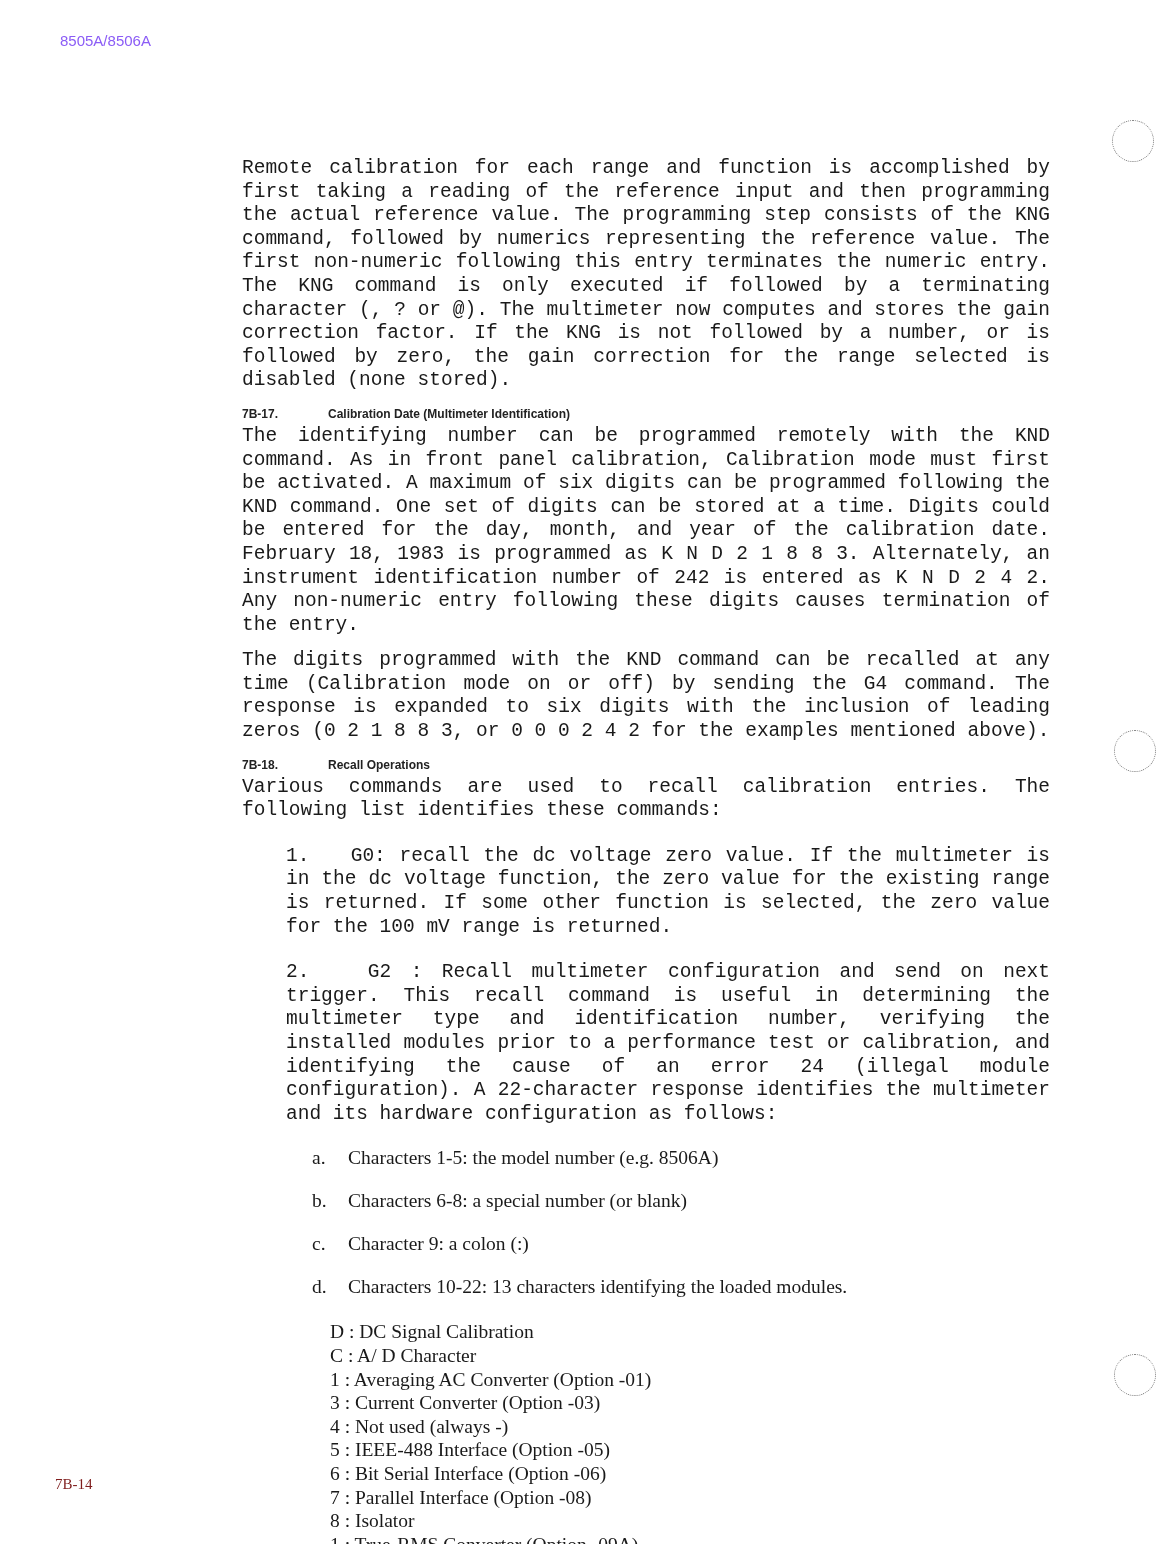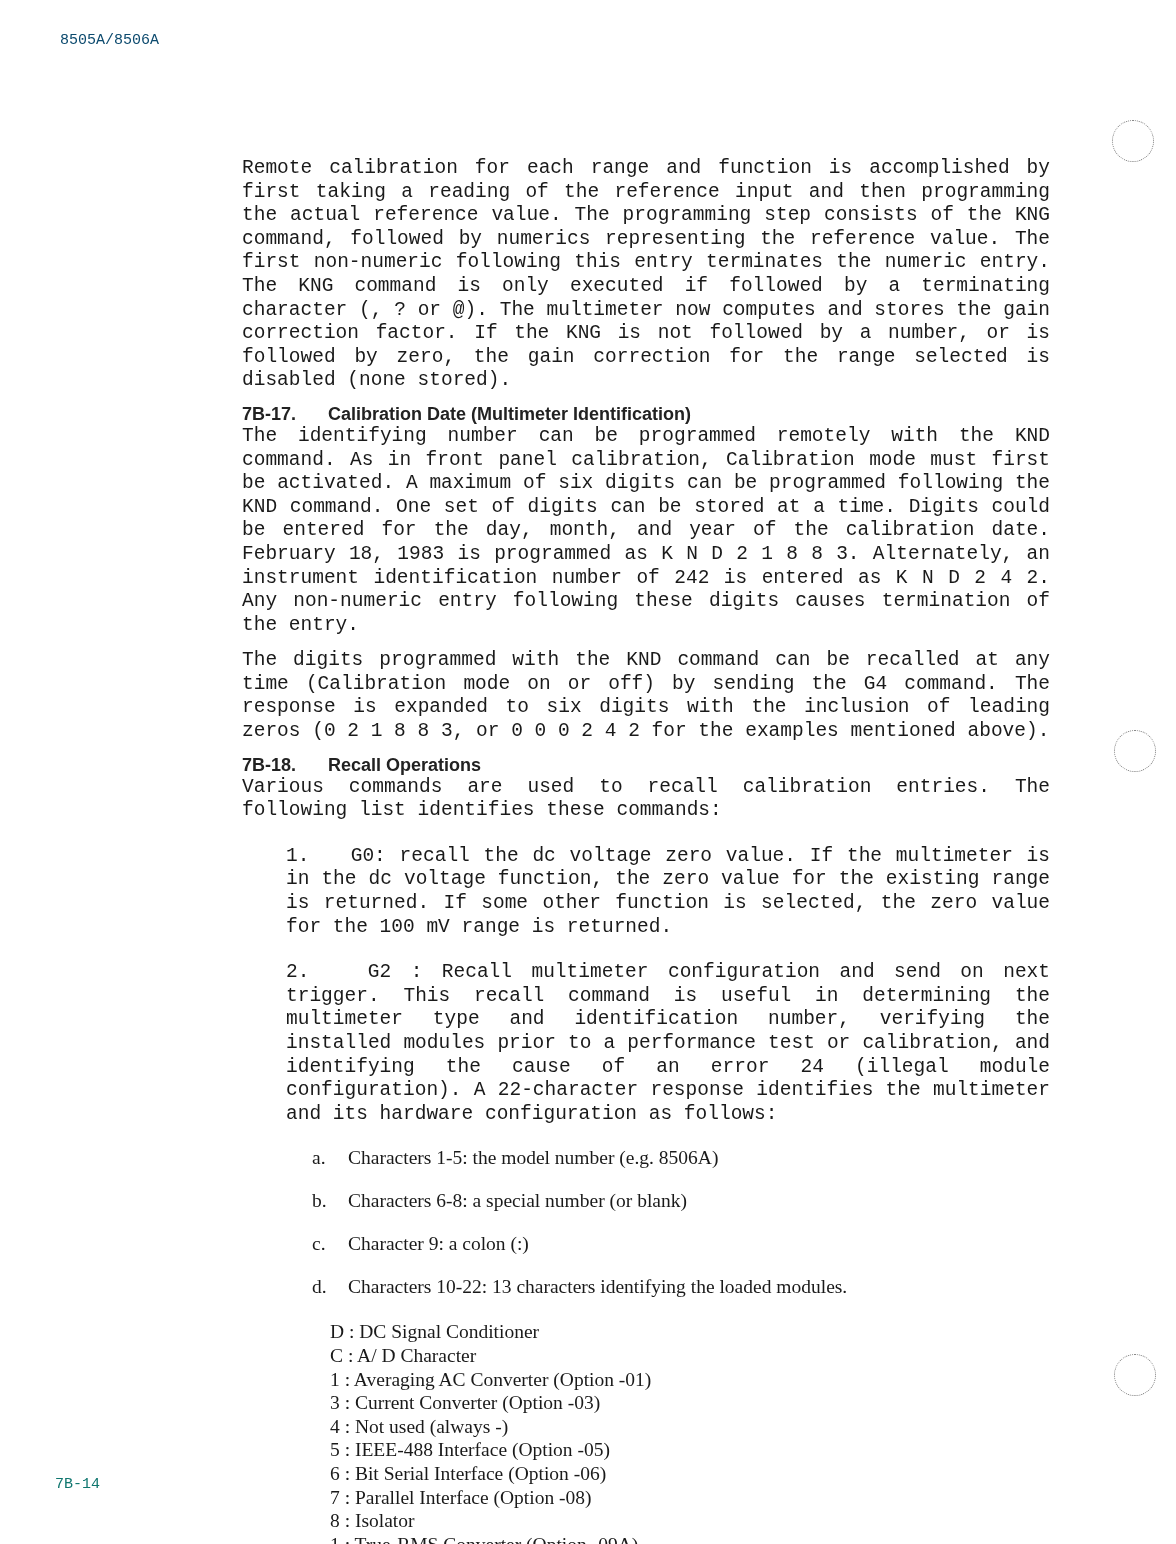--- a/index.html
+++ b/index.html
@@ -2,40 +2,40 @@
 <html><head>
 <meta charset="utf-8">
 <style>
   html, body { margin: 0; padding: 0; background: #ffffff; }
   body {
     width: 1176px; height: 1544px; position: relative; overflow: hidden;
     color: #1a1a1a;
   }
   .header-id {
     position: absolute; left: 60px; top: 32px;
-    font-family: Liberation Mono, monospace; font-size: 15px; color: #0c4a6e; text-align: right;
+    font-family: Liberation Sans, sans-serif; font-size: 15px; color: #8b5cf6; text-align: right;
   }
   .footer-page {
     position: absolute; left: 55px; top: 1476px;
-    font-family: Liberation Mono, monospace; font-size: 15px; color: #0f766e;
+    font-family: Liberation Serif, serif; font-size: 15px; color: #7f1d1d;
   }
   .punch-hole {
     position: absolute; width: 42px; height: 42px; border-radius: 50%;
     border: 1px dotted #777; box-sizing: border-box;
   }
   .content {
     position: absolute; left: 242px; top: 157px; width: 808px;
     font-family: "Liberation Serif", serif; font-size: 19.5px; line-height: 23.6px;
   }
   p { margin: 0; text-align: justify; font-family: Liberation Mono, monospace; }
   .gap-s { height: 12px; }
   .gap-m { height: 22px; }
   h2 {
     margin: 10px 0 0 0; font-family: "Liberation Sans", sans-serif;
-    font-weight: bold; font-size: 18px; line-height: 22px; color: #222;
+    font-weight: bold; font-size: 12px; line-height: 22px; color: #222;
   }
   h2 .num { display: inline-block; width: 86px; }
   .indent { margin-left: 44px; }
   .sub-item { margin-left: 70px; margin-top: 0; height: 43px; display: flex; }
   .sub-item .letter { width: 36px; }
   .module-list { margin-left: 88px; margin-top: 2px; }
   .module-list div { height: 23.6px; }
 </style>
 </head>
 <body>
@@ -85,21 +85,21 @@
   <div class="sub-item">
     <span class="letter">c.</span>
     <span>Character 9: a colon (:)</span>
   </div>
   <div class="sub-item">
     <span class="letter">d.</span>
     <span>Characters 10-22: 13 characters identifying the loaded modules.</span>
   </div>
 
   <div class="module-list">
-    <div>D : DC Signal Conditioner</div>
+    <div>D : DC Signal Calibration</div>
     <div>C : A/ D Character</div>
     <div>1 : Averaging AC Converter (Option -01)</div>
     <div>3 : Current Converter (Option -03)</div>
     <div>4 : Not used (always -)</div>
     <div>5 : IEEE-488 Interface (Option -05)</div>
     <div>6 : Bit Serial Interface (Option -06)</div>
     <div>7 : Parallel Interface (Option -08)</div>
     <div>8 : Isolator</div>
     <div>1 : True-RMS Converter (Option -09A)</div>
     <div>A : Thermal True-RMS Isolator</div>

